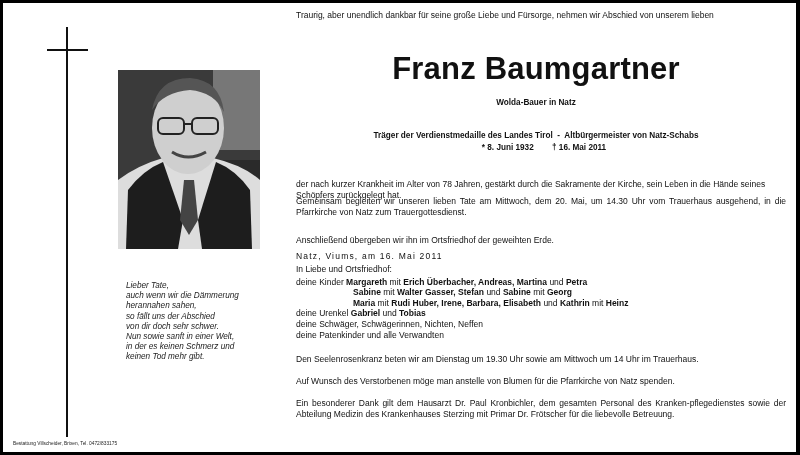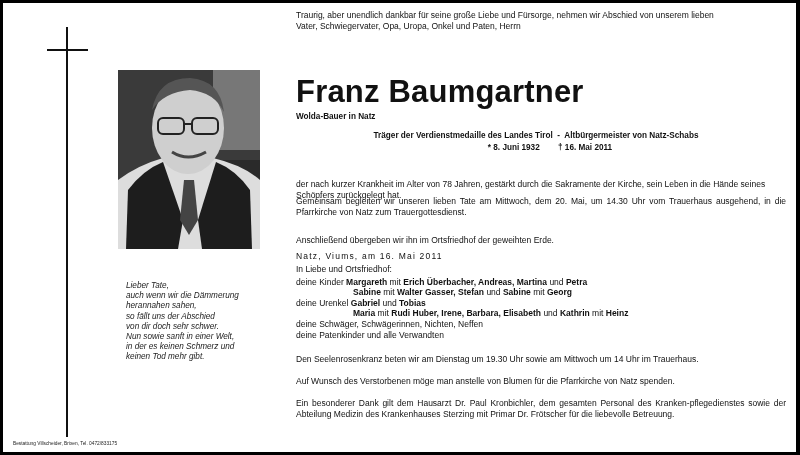--- a/index.html
+++ b/index.html
@@ -5,24 +5,24 @@
   html, body { margin:0; padding:0; background:#000; }
   body { width:800px; height:455px; overflow:hidden; font-family:"Liberation Sans", sans-serif; }
   .card { position:absolute; left:3px; top:3px; width:793px; height:449px; background:#fff; }
   .cross-v { position:absolute; left:63px; top:24px; width:2px; height:410px; background:#111; }
   .cross-h { position:absolute; left:44px; top:46px; width:41px; height:2px; background:#111; }
   .photo { position:absolute; left:115px; top:67px; width:142px; height:179px; overflow:hidden; background:#555; }
   .poem { position:absolute; left:123px; top:278px; font-size:8.2px; font-style:italic; line-height:10.2px; color:#222; }
   .footer { position:absolute; left:10px; top:438px; font-size:4.8px; color:#222; }
   .right { position:absolute; left:293px; top:0; width:490px; color:#111; }
   .intro { position:absolute; top:7px; left:0; font-size:8.5px; line-height:10.5px; width:490px; }
-  .name { position:absolute; top:71px; left:0; width:480px; text-align:left; font-weight:bold; font-size:31px; letter-spacing:0.2px; }
-  .sub1 { position:absolute; top:109px; left:0; width:480px; text-align:left; font-weight:bold; font-size:8.2px; }
+  .name { position:absolute; top:48px; left:0; width:480px; text-align:center; font-weight:bold; font-size:31px; letter-spacing:0.2px; }
+  .sub1 { position:absolute; top:95px; left:0; width:480px; text-align:center; font-weight:bold; font-size:8.2px; }
   .sub2 { position:absolute; top:128px; left:0; width:480px; text-align:center; font-weight:bold; font-size:8.2px; }
-  .dates { position:absolute; top:140px; left:14px; width:480px; text-align:center; font-weight:bold; font-size:8.2px; word-spacing:0; }
+  .dates { position:absolute; top:140px; left:8px; width:480px; text-align:center; font-weight:bold; font-size:8.2px; word-spacing:0; }
   .dates span { margin:0 8px; }
   .p { position:absolute; left:0; width:490px; font-size:8.5px; line-height:10.6px; }
   .justify { text-align:justify; text-align-last:left; }
   .place { letter-spacing:1.2px; }
   .fam { position:absolute; left:0; top:280px; font-size:8.5px; line-height:10.6px; width:490px; }
   .fam .row { white-space:nowrap; }
   .fam .ind { padding-left:57px; }
   b { font-weight:bold; }
 </style>
 </head>
@@ -59,41 +59,40 @@
     <div>Nun sowie sanft in einer Welt,</div>
     <div>in der es keinen Schmerz und</div>
     <div>keinen Tod mehr gibt.</div>
   </div>
 
   <div class="footer">Bestattung Villscheider, Brixen, Tel. 0472/833175</div>
 
   <div class="right">
     <div class="intro">
       <div>Traurig, aber unendlich dankbar für seine große Liebe und Fürsorge, nehmen wir Abschied von unserem lieben</div>
-      <div>Vater, Schwiegervater, Opa, Uropa, Onkel und Paten, Herrn</div>
     </div>
     <div class="name">Franz Baumgartner</div>
     <div class="sub1">Wolda-Bauer in Natz</div>
     <div class="sub2" style="white-space:pre;">Träger der Verdienstmedaille des Landes Tirol  -  Altbürgermeister von Natz-Schabs</div>
     <div class="dates">
       <span>* 8. Juni 1932</span>
       <span>† 16. Mai 2011</span>
     </div>
 
     <div class="p" style="top:176px;">der nach kurzer Krankheit im Alter von 78 Jahren, gestärkt durch die Sakramente der Kirche, sein Leben in die Hände seines Schöpfers zurückgelegt hat.</div>
     <div class="p justify" style="top:193px;">Gemeinsam begleiten wir unseren lieben Tate am Mittwoch, dem 20. Mai, um 14.30 Uhr vom Trauerhaus ausgehend, in die Pfarrkirche von Natz zum Trauergottesdienst.</div>
     <div class="p" style="top:232px;">Anschließend übergeben wir ihn im Ortsfriedhof der geweihten Erde.</div>
     <div class="p place" style="top:248px;">Natz, Viums, am 16. Mai 2011</div>
 
     <div class="fam" style="top:261px;">
       <div class="row" style="margin-bottom:2px;">In Liebe und Ortsfriedhof:</div>
       <div class="row"><span>deine Kinder </span><span class="rich"><b>Margareth</b><span> mit </span><b>Erich Überbacher, Andreas, Martina</b><span> und </span><b>Petra</b></span></div>
       <div class="row ind"><span class="rich"><b>Sabine</b><span> mit </span><b>Walter Gasser, Stefan</b><span> und </span><b>Sabine</b><span> mit </span><b>Georg</b></span></div>
+      <div class="row ind"><span class="rich"><b>Maria</b><span> mit </span><b>Rudi Huber, Irene, Barbara, Elisabeth</b><span> und </span><b>Kathrin</b><span> mit </span><b>Heinz</b></span></div>
       <div class="row"><span class="rich"><span>deine Urenkel </span><b>Gabriel</b><span> und </span><b>Tobias</b></span></div>
-      <div class="row ind"><span class="rich"><b>Maria</b><span> mit </span><b>Rudi Huber, Irene, Barbara, Elisabeth</b><span> und </span><b>Kathrin</b><span> mit </span><b>Heinz</b></span></div>
       <div class="row">deine Schwäger, Schwägerinnen, Nichten, Neffen</div>
       <div class="row">deine Patenkinder und alle Verwandten</div>
     </div>
 
     <div class="p" style="top:351px;">Den Seelenrosenkranz beten wir am Dienstag um 19.30 Uhr sowie am Mittwoch um 14 Uhr im Trauerhaus.</div>
     <div class="p" style="top:373px;">Auf Wunsch des Verstorbenen möge man anstelle von Blumen für die Pfarrkirche von Natz spenden.</div>
     <div class="p justify" style="top:395px;">Ein besonderer Dank gilt dem Hausarzt Dr. Paul Kronbichler, dem gesamten Personal des Kranken-pflegedienstes sowie der Abteilung Medizin des Krankenhauses Sterzing mit Primar Dr. Frötscher für die liebevolle Betreuung.</div>
   </div>
 </div>
 

